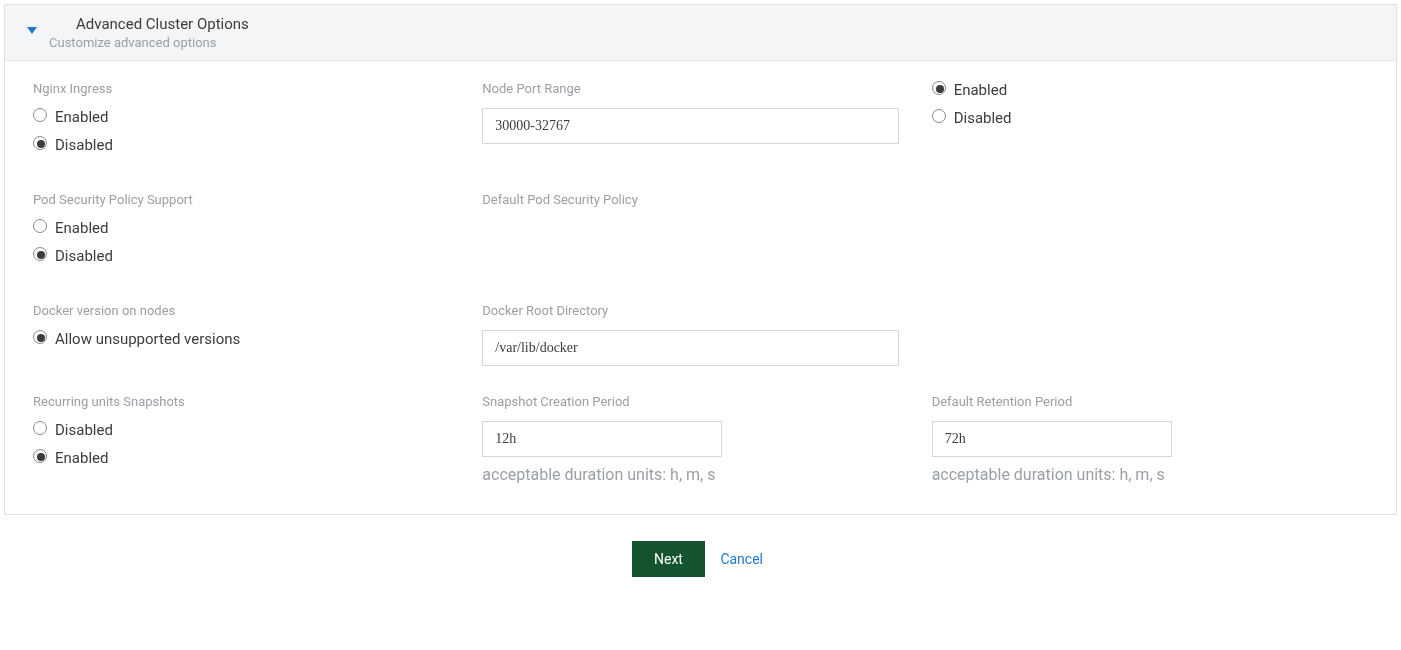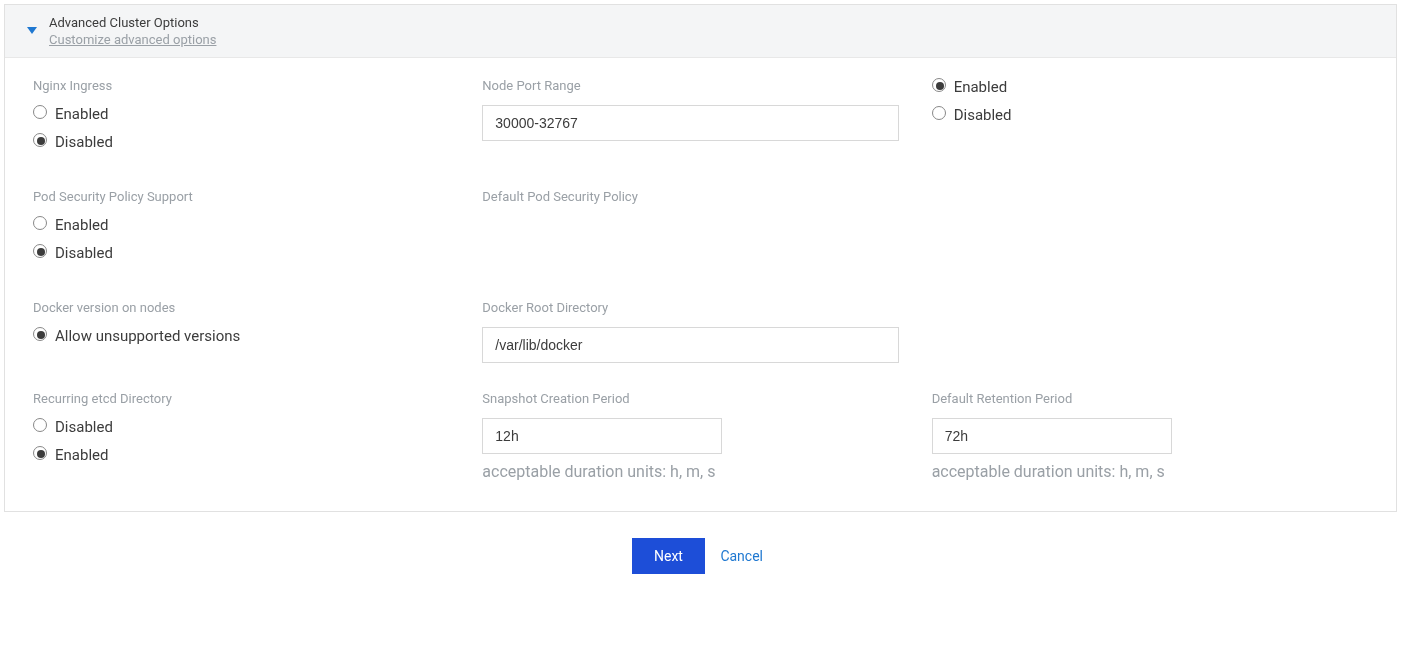--- a/index.html
+++ b/index.html
@@ -24,29 +24,29 @@
   .panel-header .caret {
     position: absolute;
     left: 22px;
     top: 22px;
     width: 0; height: 0;
     border-left: 5px solid transparent;
     border-right: 5px solid transparent;
     border-top: 7px solid #1f78d1;
   }
   .panel-title {
-    font-size: 13px;
+    font-size: 15px;
     color: #3c3c3c;
     font-weight: 400;
+    margin-left: 27px;
   }
   .panel-subtitle {
     font-size: 13px;
     color: #9aa0a6;
     margin-top: 2px;
-    text-decoration: underline;
   }
   .panel-body {
     padding: 20px 28px 30px 28px;
   }
   .row {
     display: flex;
     gap: 13px;
     margin-bottom: 28px;
   }
   .col {
@@ -84,42 +84,42 @@
     border-radius: 50%;
     background: #3c3c3c;
   }
   .text-input {
     width: 100%;
     max-width: 440px;
     padding: 9px 12px;
     border: 1px solid #d8d8d8;
     font-size: 14px;
     color: #3c3c3c;
-    font-family: Liberation Sans, sans-serif;
+    font-family: Liberation Serif, serif;
     outline: none;
   }
   .small-input {
     max-width: 240px;
   }
   .static-value {
     font-size: 15px;
     color: #3c3c3c;
     padding: 8px 12px 8px 12px;
   }
   .hint {
     font-size: 16px;
     color: #9aa0a6;
     margin-top: 8px;
   }
   .footer {
     text-align: center;
     padding: 22px 0 10px 0;
   }
   .btn-primary {
-    background: #1d4ed8;
+    background: #14532d;
     color: #fff;
     border: none;
     padding: 10px 22px;
     font-size: 14px;
     cursor: pointer;
     font-family: inherit;
   }
   .btn-link {
     background: none;
     border: none;
@@ -198,21 +198,21 @@
       </div>
       <div class="col">
         <div class="field-label">Docker Root Directory</div>
         <input class="text-input" type="text" value="/var/lib/docker" style="">
       </div>
       <div class="col"></div>
     </div>
 
     <div class="row" style="margin-bottom:0">
       <div class="col">
-        <div class="field-label">Recurring etcd Directory</div>
+        <div class="field-label">Recurring units Snapshots</div>
         <div class="radio-item">
           <span class="radio-btn"></span>
           <span>Disabled</span>
         </div>
         <div class="radio-item">
           <span class="radio-btn selected"></span>
           <span>Enabled</span>
         </div>
       </div>
       <div class="col">

